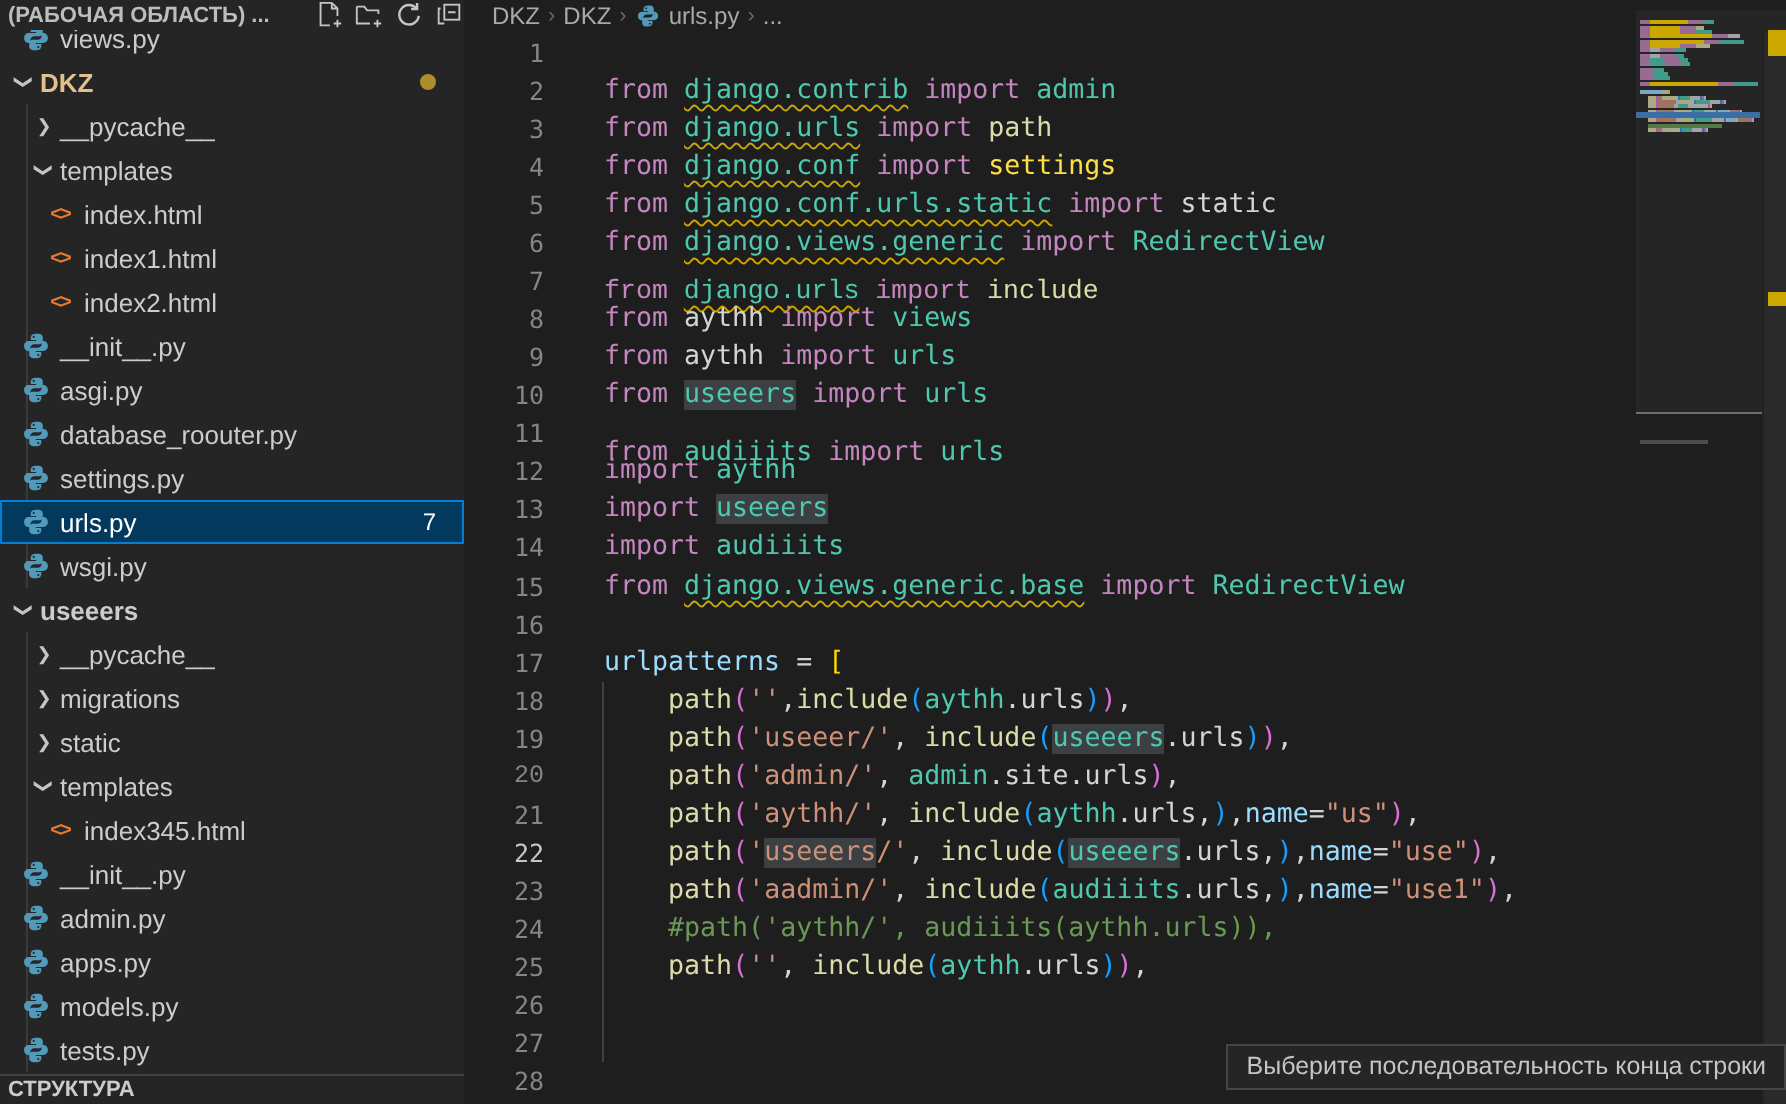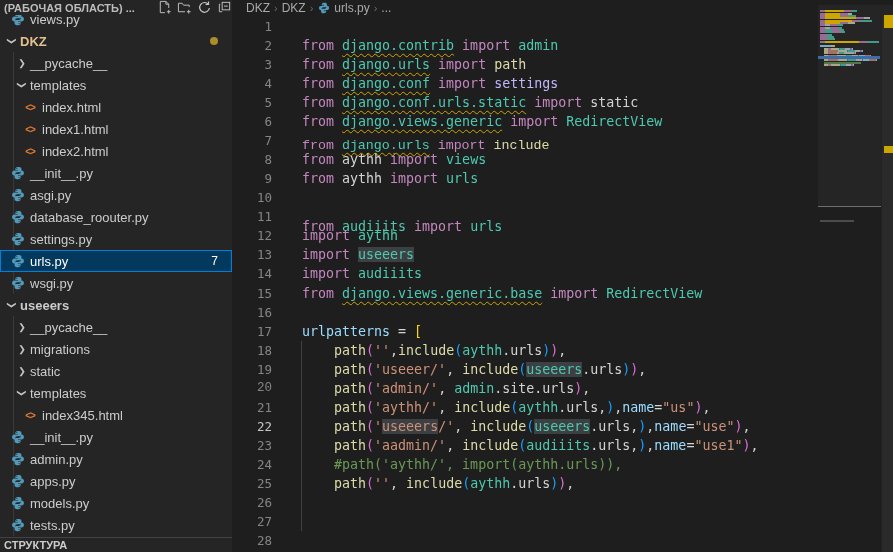--- a/index.html
+++ b/index.html
@@ -354,40 +354,41 @@
       <div class="ln" style="top: 474.276px;">25</div>
       <div class="ln" style="top: 493.35px;">26</div>
       <div class="ln" style="top: 512.424px;">27</div>
       <div class="ln" style="top: 531.498px;">28</div>
     </div>
   <div class="indent-guide"></div>
   <div class="code">
       <div class="cl" style="top: 16.5px;"></div>
       <div class="cl" style="top: 35.574px;"><span style="color: rgb(197, 134, 192);">from </span><span class="sq" style="color: rgb(78, 201, 176);">django.contrib</span><span style="color: rgb(197, 134, 192);"> import </span><span style="color: rgb(78, 201, 176);">admin</span></div>
       <div class="cl" style="top: 54.648px;"><span style="color: rgb(197, 134, 192);">from </span><span class="sq" style="color: rgb(78, 201, 176);">django.urls</span><span style="color: rgb(197, 134, 192);"> import </span><span style="color: rgb(220, 220, 170);">path</span></div>
-      <div class="cl" style="top: 73.722px;"><span style="color: rgb(197, 134, 192);">from </span><span class="sq" style="color: rgb(78, 201, 176);">django.conf</span><span style="color: rgb(197, 134, 192);"> import </span><span style="color: #c4b5fd;">settings</span></div>
+      <div class="cl" style="top: 73.722px;"><span style="color: rgb(197, 134, 192);">from </span><span class="sq" style="color: rgb(78, 201, 176);">django.conf</span><span style="color: rgb(197, 134, 192);"> import </span><span style="color: #fde047;">settings</span></div>
       <div class="cl" style="top: 92.796px;"><span style="color: rgb(197, 134, 192);">from </span><span class="sq" style="color: rgb(78, 201, 176);">django.conf.urls.static</span><span style="color: rgb(197, 134, 192);"> import </span><span style="color: rgb(212, 212, 212);">static</span></div>
       <div class="cl" style="top: 111.87px;"><span style="color: rgb(197, 134, 192);">from </span><span class="sq" style="color: rgb(78, 201, 176);">django.views.generic</span><span style="color: rgb(197, 134, 192);"> import </span><span style="color: rgb(78, 201, 176);">RedirectView</span></div>
       <div class="cl" style="top: 136px; font-family: Liberation Mono, monospace;"><span style="color: rgb(197, 134, 192);">from </span><span class="sq" style="color: rgb(78, 201, 176);">django.urls</span><span style="color: rgb(197, 134, 192);"> import </span><span style="color: rgb(220, 220, 170);">include</span></div>
       <div class="cl" style="top: 150.018px;"><span style="color: rgb(197, 134, 192);">from </span><span style="color: rgb(212, 212, 212);">aythh</span><span style="color: rgb(197, 134, 192);"> import </span><span style="color: rgb(78, 201, 176);">views</span></div>
       <div class="cl" style="top: 169.092px;"><span style="color: rgb(197, 134, 192);">from </span><span style="color: rgb(212, 212, 212);">aythh</span><span style="color: rgb(197, 134, 192);"> import </span><span style="color: rgb(78, 201, 176);">urls</span></div>
+      <div class="cl" style="top: 188.166px;"><span style="color: rgb(197, 134, 192);">from </span><span class="hl" style="color: rgb(78, 201, 176);">useeers</span><span style="color: rgb(197, 134, 192);"> import </span><span style="color: rgb(78, 201, 176);">urls</span></div>
       <div class="cl" style="top: 217px;"><span style="color: rgb(197, 134, 192);">from </span><span style="color: rgb(78, 201, 176);">audiiits</span><span style="color: rgb(197, 134, 192);"> import </span><span style="color: rgb(78, 201, 176);">urls</span></div>
       <div class="cl" style="top: 226.314px;"><span style="color: rgb(197, 134, 192);">import </span><span style="color: rgb(78, 201, 176);">aythh</span></div>
       <div class="cl" style="top: 245.388px;"><span style="color: rgb(197, 134, 192);">import </span><span class="hl" style="color: rgb(78, 201, 176);">useeers</span></div>
       <div class="cl" style="top: 283.536px;"><span style="color: rgb(197, 134, 192);">from </span><span class="sq" style="color: rgb(78, 201, 176);">django.views.generic.base</span><span style="color: rgb(197, 134, 192);"> import </span><span style="color: rgb(78, 201, 176);">RedirectView</span></div>
       <div class="cl" style="top: 264.462px;"><span style="color: rgb(197, 134, 192);">import </span><span style="color: rgb(78, 201, 176);">audiiits</span></div>
       <div class="cl" style="top: 302.61px;"></div>
       <div class="cl" style="top: 321.684px;"><span style="color: rgb(156, 220, 254);">urlpatterns</span><span style="color: rgb(212, 212, 212);"> = </span><span style="color: rgb(255, 215, 0);">[</span></div>
       <div class="cl" style="top: 340.758px;"><span style="color: rgb(212, 212, 212);">    </span><span style="color: rgb(220, 220, 170);">path</span><span style="color: rgb(218, 112, 214);">(</span><span style="color: rgb(206, 145, 120);">''</span><span style="color: rgb(212, 212, 212);">,</span><span style="color: rgb(220, 220, 170);">include</span><span style="color: rgb(23, 159, 255);">(</span><span style="color: rgb(78, 201, 176);">aythh</span><span style="color: rgb(212, 212, 212);">.urls</span><span style="color: rgb(23, 159, 255);">)</span><span style="color: rgb(218, 112, 214);">)</span><span style="color: rgb(212, 212, 212);">,</span></div>
       <div class="cl" style="top: 359.832px;"><span style="color: rgb(212, 212, 212);">    </span><span style="color: rgb(220, 220, 170);">path</span><span style="color: rgb(218, 112, 214);">(</span><span style="color: rgb(206, 145, 120);">'useeer/'</span><span style="color: rgb(212, 212, 212);">, </span><span style="color: rgb(220, 220, 170);">include</span><span style="color: rgb(23, 159, 255);">(</span><span class="hl" style="color: rgb(78, 201, 176);">useeers</span><span style="color: rgb(212, 212, 212);">.urls</span><span style="color: rgb(23, 159, 255);">)</span><span style="color: rgb(218, 112, 214);">)</span><span style="color: rgb(212, 212, 212);">,</span></div>
       <div class="cl" style="top: 378.906px;"><span style="color: rgb(212, 212, 212);">    </span><span style="color: rgb(220, 220, 170);">path</span><span style="color: rgb(218, 112, 214);">(</span><span style="color: rgb(206, 145, 120);">'admin/'</span><span style="color: rgb(212, 212, 212);">, </span><span style="color: rgb(78, 201, 176);">admin</span><span style="color: rgb(212, 212, 212);">.site.urls</span><span style="color: rgb(218, 112, 214);">)</span><span style="color: rgb(212, 212, 212);">,</span></div>
       <div class="cl" style="top: 397.98px;"><span style="color: rgb(212, 212, 212);">    </span><span style="color: rgb(220, 220, 170);">path</span><span style="color: rgb(218, 112, 214);">(</span><span style="color: rgb(206, 145, 120);">'aythh/'</span><span style="color: rgb(212, 212, 212);">, </span><span style="color: rgb(220, 220, 170);">include</span><span style="color: rgb(23, 159, 255);">(</span><span style="color: rgb(78, 201, 176);">aythh</span><span style="color: rgb(212, 212, 212);">.urls,</span><span style="color: rgb(23, 159, 255);">)</span><span style="color: rgb(212, 212, 212);">,</span><span style="color: rgb(156, 220, 254);">name</span><span style="color: rgb(212, 212, 212);">=</span><span style="color: rgb(206, 145, 120);">"us"</span><span style="color: rgb(218, 112, 214);">)</span><span style="color: rgb(212, 212, 212);">,</span></div>
       <div class="cl" style="top: 417.054px;"><span style="color: rgb(212, 212, 212);">    </span><span style="color: rgb(220, 220, 170);">path</span><span style="color: rgb(218, 112, 214);">(</span><span style="color: rgb(206, 145, 120);">'</span><span class="hl" style="color: rgb(206, 145, 120);">useeers</span><span style="color: rgb(206, 145, 120);">/'</span><span style="color: rgb(212, 212, 212);">, </span><span style="color: rgb(220, 220, 170);">include</span><span style="color: rgb(23, 159, 255);">(</span><span class="hl" style="color: rgb(78, 201, 176);">useeers</span><span style="color: rgb(212, 212, 212);">.urls,</span><span style="color: rgb(23, 159, 255);">)</span><span style="color: rgb(212, 212, 212);">,</span><span style="color: rgb(156, 220, 254);">name</span><span style="color: rgb(212, 212, 212);">=</span><span style="color: rgb(206, 145, 120);">"use"</span><span style="color: rgb(218, 112, 214);">)</span><span style="color: rgb(212, 212, 212);">,</span></div>
       <div class="cl" style="top: 436.128px;"><span style="color: rgb(212, 212, 212);">    </span><span style="color: rgb(220, 220, 170);">path</span><span style="color: rgb(218, 112, 214);">(</span><span style="color: rgb(206, 145, 120);">'aadmin/'</span><span style="color: rgb(212, 212, 212);">, </span><span style="color: rgb(220, 220, 170);">include</span><span style="color: rgb(23, 159, 255);">(</span><span style="color: rgb(78, 201, 176);">audiiits</span><span style="color: rgb(212, 212, 212);">.urls,</span><span style="color: rgb(23, 159, 255);">)</span><span style="color: rgb(212, 212, 212);">,</span><span style="color: rgb(156, 220, 254);">name</span><span style="color: rgb(212, 212, 212);">=</span><span style="color: rgb(206, 145, 120);">"use1"</span><span style="color: rgb(218, 112, 214);">)</span><span style="color: rgb(212, 212, 212);">,</span></div>
-      <div class="cl" style="top: 455.202px;"><span style="color: rgb(212, 212, 212);">    </span><span style="color: rgb(106, 153, 85);">#path('aythh/', import(aythh.urls)),</span></div>
+      <div class="cl" style="top: 455.202px;"><span style="color: rgb(212, 212, 212);">    </span><span style="color: rgb(106, 153, 85);">#path('aythh/', audiiits(aythh.urls)),</span></div>
       <div class="cl" style="top: 474.276px;"><span style="color: rgb(212, 212, 212);">    </span><span style="color: rgb(220, 220, 170);">path</span><span style="color: rgb(218, 112, 214);">(</span><span style="color: rgb(206, 145, 120);">''</span><span style="color: rgb(212, 212, 212);">, </span><span style="color: rgb(220, 220, 170);">include</span><span style="color: rgb(23, 159, 255);">(</span><span style="color: rgb(78, 201, 176);">aythh</span><span style="color: rgb(212, 212, 212);">.urls</span><span style="color: rgb(23, 159, 255);">)</span><span style="color: rgb(218, 112, 214);">)</span><span style="color: rgb(212, 212, 212);">,</span></div>
       <div class="cl" style="top: 493.35px;"></div>
       <div class="cl" style="top: 512.424px;"></div>
       <div class="cl" style="top: 531.498px;"></div>
     </div>
   <div class="mm-slider"></div>
   <div class="minimap">
       <div class="mm-row" style="top: 0px;"></div>
       <div class="mm-row" style="top: 2.33px;">
         <i style="width: 5px; background: rgb(197, 134, 192); opacity: 0.72;"></i>
@@ -591,13 +592,16 @@
       <div class="mm-row" style="top: 62.91px;"></div>
       <div class="mm-sel" style="top: 48.43px;"></div>
       <div class="mm-row" style="top: 212px;">
         <i style="width:34px;background:#6a6a6a;opacity:.6"></i>
       </div>
     </div>
   <div class="ruler">
       <div class="ruler-mark" style="top: -1px; height: 13px;"></div>
       <div class="ruler-mark" style="top: 130px; height: 7px;"></div>
     </div>
+  <div class="tooltip">
+    <span>Выберите последовательность конца строки</span>
+  </div>
 </div>
 
 </body></html>

